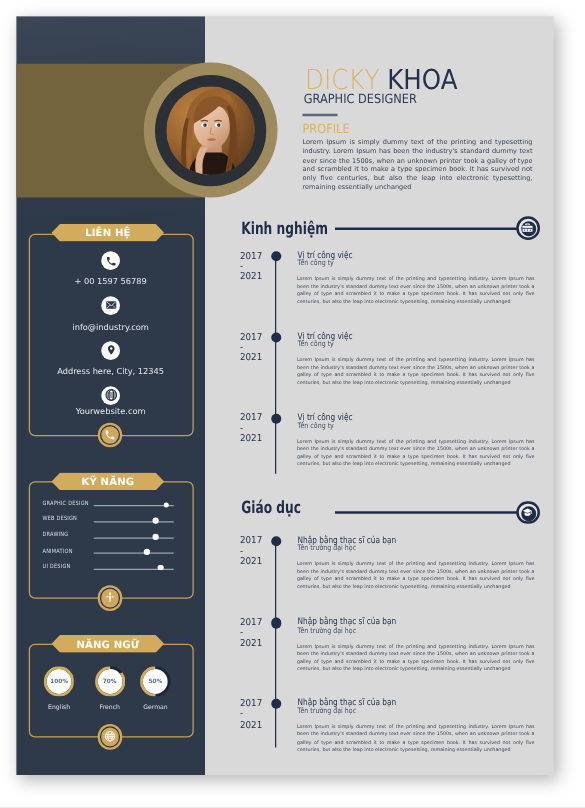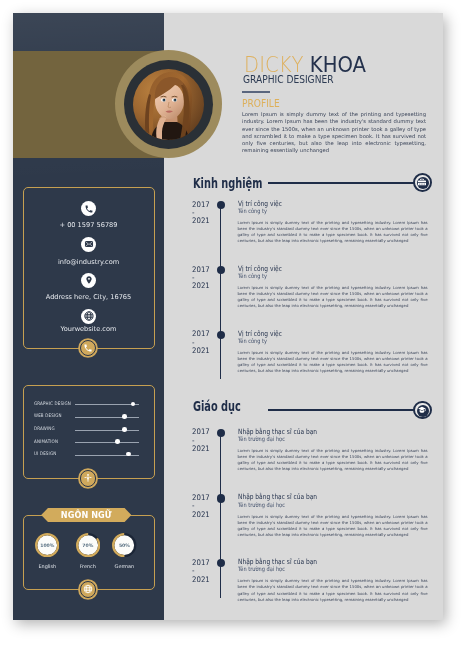--- a/index.html
+++ b/index.html
@@ -148,20 +148,21 @@
     </div>
   </div>
 
   <div class="name"><span class="fn">DICKY</span> <span class="ln">KHOA</span></div>
   <div class="role">GRAPHIC DESIGNER</div>
   <div class="rule"></div>
   <div class="ptitle">PROFILE</div>
   <div class="ptext">Lorem Ipsum is simply dummy text of the printing and typesetting industry. Lorem Ipsum has been the industry's standard dummy text ever since the 1500s, when an unknown printer took a galley of type and scrambled it to make a type specimen book. It has survived not only five centuries, but also the leap into electronic typesetting, remaining essentially unchanged</div>
 
   <div class="sbox" id="contact-box" style="top:173.5px;width:129.4px;height:160.2px;"></div>
+  <div class="banner" id="contact-banner" style="left:28.2px;top:166.1px;width:90.2px;">LIÊN HỆ</div>
   <div class="bbadge" style="left:66.7px;top:326.8px;">
     <svg width="9.6" height="9.6" viewBox="0 0 24 24">
         <path fill="#fff" d="M6.6 10.8a15.1 15.1 0 0 0 6.6 6.6l2.2-2.2c.3-.3.7-.4 1-.2 1.2.4 2.4.6 3.6.6.6 0 1 .4 1 1V20c0 .6-.4 1-1 1C10.6 21 3 13.4 3 4c0-.6.4-1 1-1h3.5c.6 0 1 .4 1 1 0 1.3.2 2.5.6 3.6.1.3 0 .7-.2 1l-2.3 2.2z"></path>
       </svg>
   </div>
 
   <div class="cicon" style="top:187.8px">
     <svg width="9.2" height="9.2" viewBox="0 0 24 24">
         <path fill="#2e394a" d="M6.6 10.8a15.1 15.1 0 0 0 6.6 6.6l2.2-2.2c.3-.3.7-.4 1-.2 1.2.4 2.4.6 3.6.6.6 0 1 .4 1 1V20c0 .6-.4 1-1 1C10.6 21 3 13.4 3 4c0-.6.4-1 1-1h3.5c.6 0 1 .4 1 1 0 1.3.2 2.5.6 3.6.1.3 0 .7-.2 1l-2.3 2.2z"></path>
       </svg>
@@ -176,34 +177,35 @@
         </g>
       </svg>
   </div>
   <div class="ctext" style="top:244.5px">info@industry.com</div>
 
   <div class="cicon" style="top:259.6px">
     <svg width="9.2" height="9.2" viewBox="0 0 24 24">
         <path fill="#2e394a" d="M12 2C8.1 2 5 5.1 5 9c0 5.2 7 13 7 13s7-7.8 7-13c0-3.9-3.1-7-7-7zm0 9.5A2.5 2.5 0 1 1 12 6.5a2.5 2.5 0 0 1 0 5z"></path>
       </svg>
   </div>
-  <div class="ctext" style="top:280.2px">Address here, City, 16765</div>
+  <div class="ctext" style="top:280.2px">Address here, City, 12345</div>
 
   <div class="cicon" style="top:295.5px">
     <svg width="10.6" height="10.6" viewBox="0 0 24 24">
       <g fill="none" stroke="#2e394a" stroke-width="2.1">
           <circle cx="12" cy="12" r="9.6"></circle>
           <ellipse cx="12" cy="12" rx="4.3" ry="9.6"></ellipse>
           <path d="M3.2 8.3h17.6M3.2 15.7h17.6M2.4 12h19.2"></path>
         </g>
     </svg>
   </div>
   <div class="ctext" style="top:311.8px">Yourwebsite.com</div>
 
   <div class="sbox" style="top:371.9px;width:129.4px;height:92.2px;"></div>
+  <div class="banner" style="left:28.2px;top:365.1px;width:90.2px;">KỸ NĂNG</div>
   <div class="bbadge" style="left:66.7px;top:457.2px;">
     <svg width="9.6" height="9.6" viewBox="0 0 24 24">
       <g fill="#fff">
           <circle cx="12" cy="4.3" r="2.3"></circle>
           <path d="M10.6 8h2.8l1 7.2h-1.2l-.3 5.9h-1.8l-.3-5.9H9.6z"></path>
       <path d="M3.2 10.3 8.8 9l.3 1.9-5.4 1.2zM20.8 10.3 15.2 9l-.3 1.9 5.4 1.2z"></path>
         </g>
     </svg>
   </div>
 
@@ -227,21 +229,21 @@
     <div class="sktrack"></div>
     <div class="skdot" style="left:102.2px"></div>
   </div>
   <div class="skrow" style="top:438.0px">
     <div class="sklabel">UI DESIGN</div>
     <div class="sktrack"></div>
     <div class="skdot" style="left:113.4px"></div>
   </div>
 
   <div class="sbox" style="top:501.9px;width:129.4px;height:73.2px;"></div>
-  <div class="banner" style="left:28.2px;top:494.8px;width:90.2px;">NGÔN NGỮ</div>
+  <div class="banner" style="left:28.2px;top:494.8px;width:90.2px;">NĂNG NGỮ</div>
   <div class="lwrap">
     <div class="lang" style="left:22.1px">
       <svg width="24.4" height="24.4" viewBox="0 0 40 40">
         <circle cx="20" cy="20" r="18.1" fill="#fcfcfa" stroke="#1c2637" stroke-width="3.7"></circle>
         <circle cx="20" cy="20" r="18.1" fill="none" stroke="#d2ab5c" stroke-width="3.7" stroke-dasharray="113.8 0" stroke-dashoffset="0" transform="rotate(-90 20 20) scale(1,-1) translate(0,-40)"></circle>
       </svg>
       <div class="langpct">100%</div>
       <div class="langlbl" style="left:-7.8px">English</div>
     </div>
     <div class="lang" style="left:62.6px">

